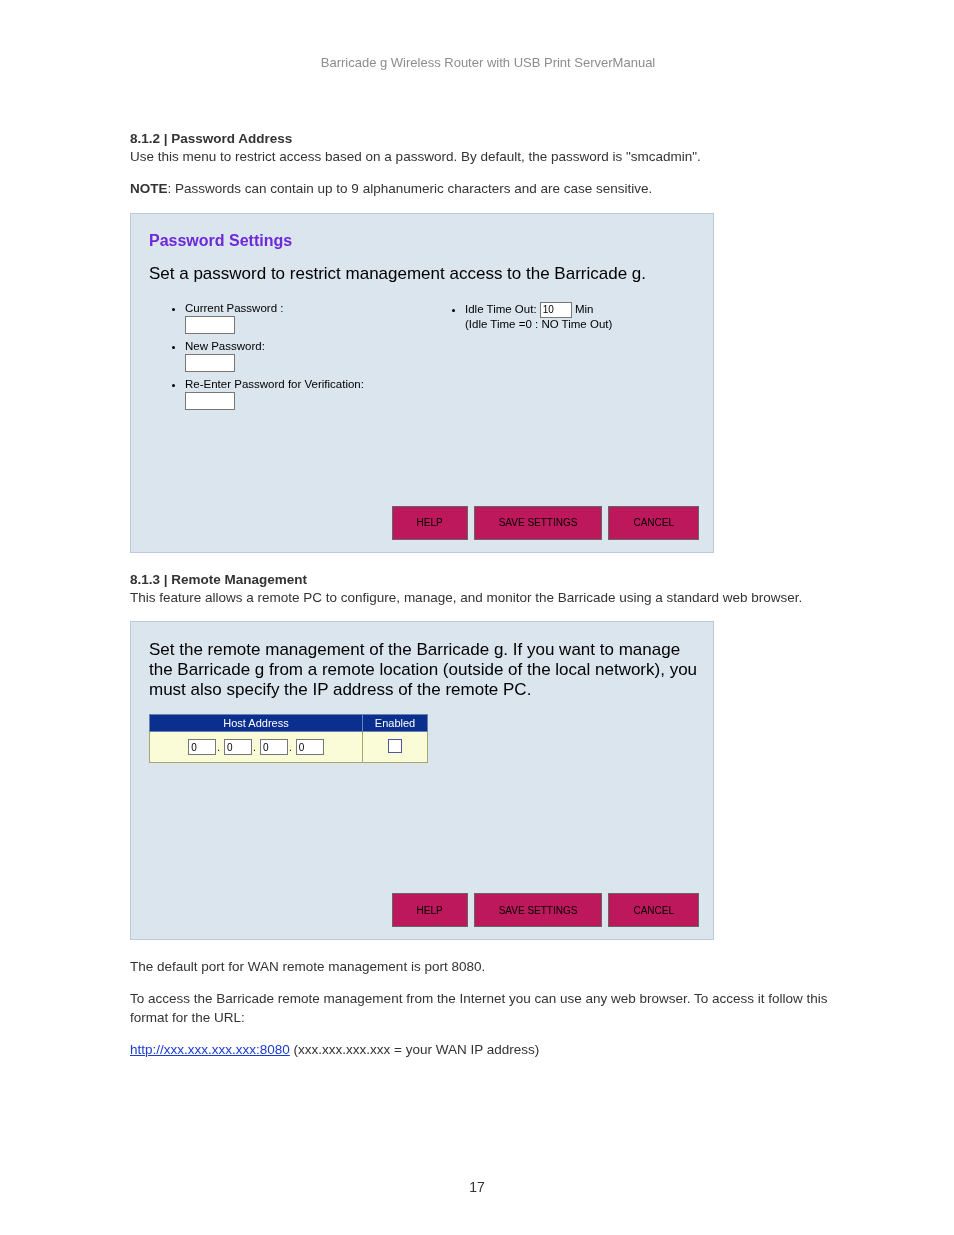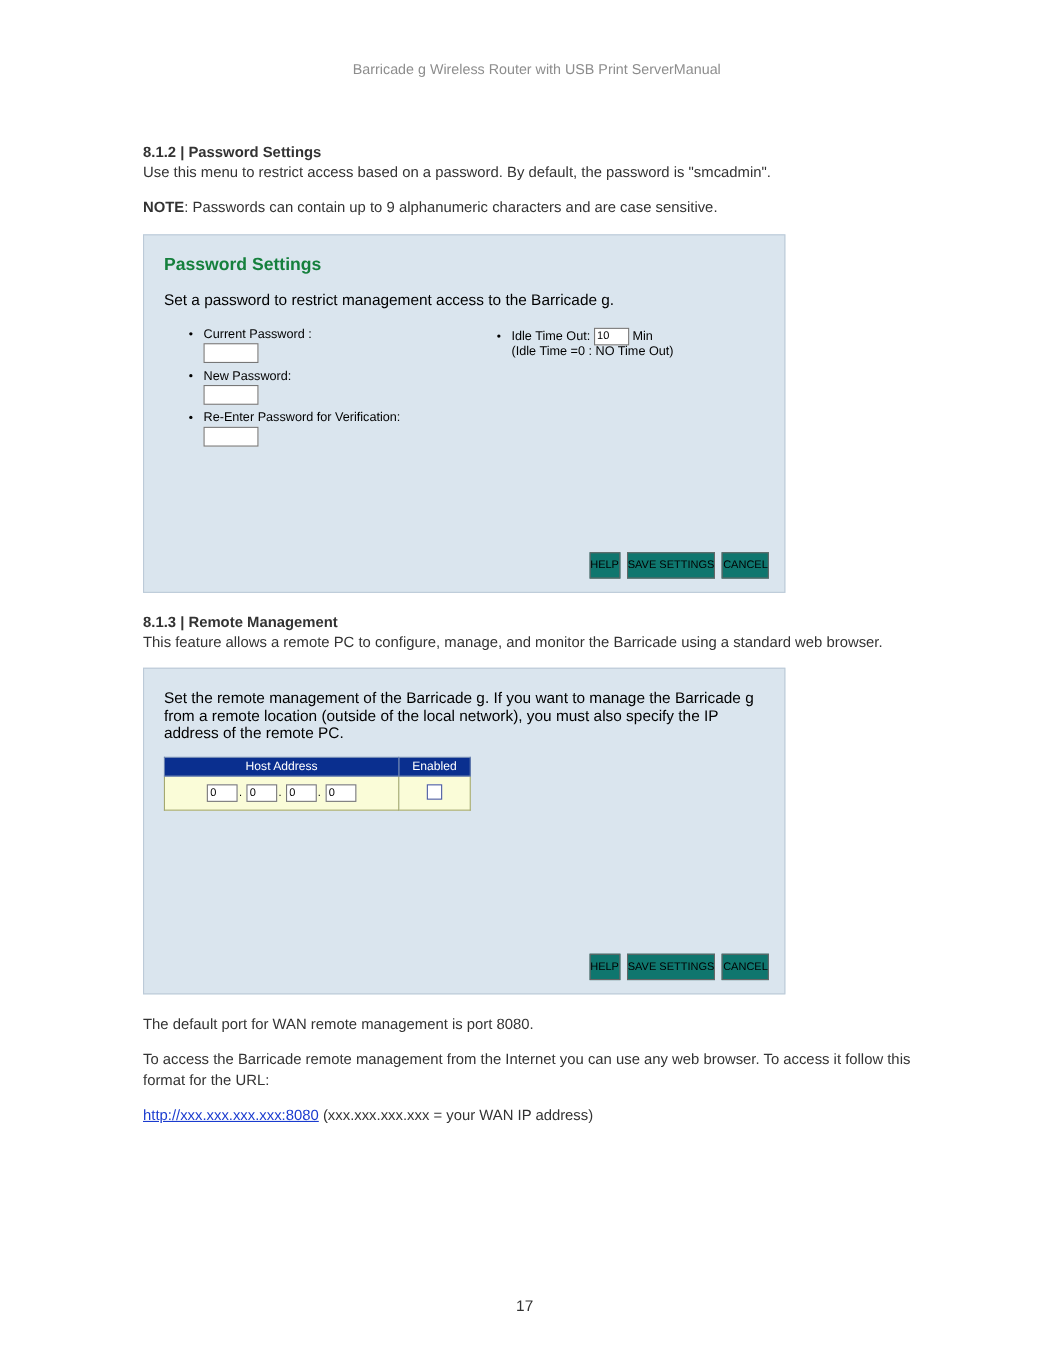--- a/index.html
+++ b/index.html
@@ -29,28 +29,28 @@
     background: #dae5ee;
     border: 1px solid #bccad8;
     margin: 6px 0 18px 0;
     padding: 18px 14px 12px 18px;
     box-sizing: border-box;
     width: 584px;
     position: relative;
     font-family: Arial, Helvetica, sans-serif;
   }
   .panel-title {
-    color: #15803d;
+    color: #6d28d9;
     font-weight: bold;
     font-size: 16px;
     margin-bottom: 14px;
   }
   .panel-desc {
     color: #000;
-    font-size: 14px;
+    font-size: 17px;
     margin-bottom: 14px;
   }
   .pw-columns {
     display: flex;
     gap: 40px;
     padding-left: 20px;
     font-size: 11.5px;
     color: #000;
     justify-content: space-between;
   }
@@ -78,25 +78,25 @@
     vertical-align: middle;
   }
   .panel-spacer1 { height: 90px; }
   .panel-spacer2 { height: 130px; }
   .panel-buttons {
     display: flex;
     justify-content: flex-end;
     gap: 6px;
   }
   .btn {
-    background: #0f766e;
+    background: #be185d;
     border: 1px solid #666;
     font-size: 10px;
-    height: 24px;
-    padding: 0 0;
+    height: 34px;
+    padding: 0 24px;
     font-family: Arial, Helvetica, sans-serif;
     cursor: pointer;
   }
 
   .rm-table { border-collapse: collapse; font-size: 11px; }
   .rm-table th {
     background: #0a2f8f;
     color: #fff;
     font-weight: normal;
     padding: 2px 6px;
@@ -133,21 +133,21 @@
 <body>
 
 <div class="page">
 
   <div class="running-header">
     <span>Barricade g Wireless Router with USB Print Server</span>
     <span>Manual</span>
   </div>
 
   <p class="body-text">
-    <span class="section-heading">8.1.2 | Password Settings</span><br>
+    <span class="section-heading">8.1.2 | Password Address</span><br>
     <span>Use this menu to restrict access based on a password. By default, the password is "smcadmin".</span>
   </p>
 
   <p class="body-text">
     <b>NOTE</b><span>: Passwords can contain up to 9 alphanumeric characters and are case sensitive.</span>
   </p>
 
   <div class="panel">
     <div class="panel-title">Password Settings</div>
     <div class="panel-desc">Set a password to restrict management access to the Barricade g.</div>

